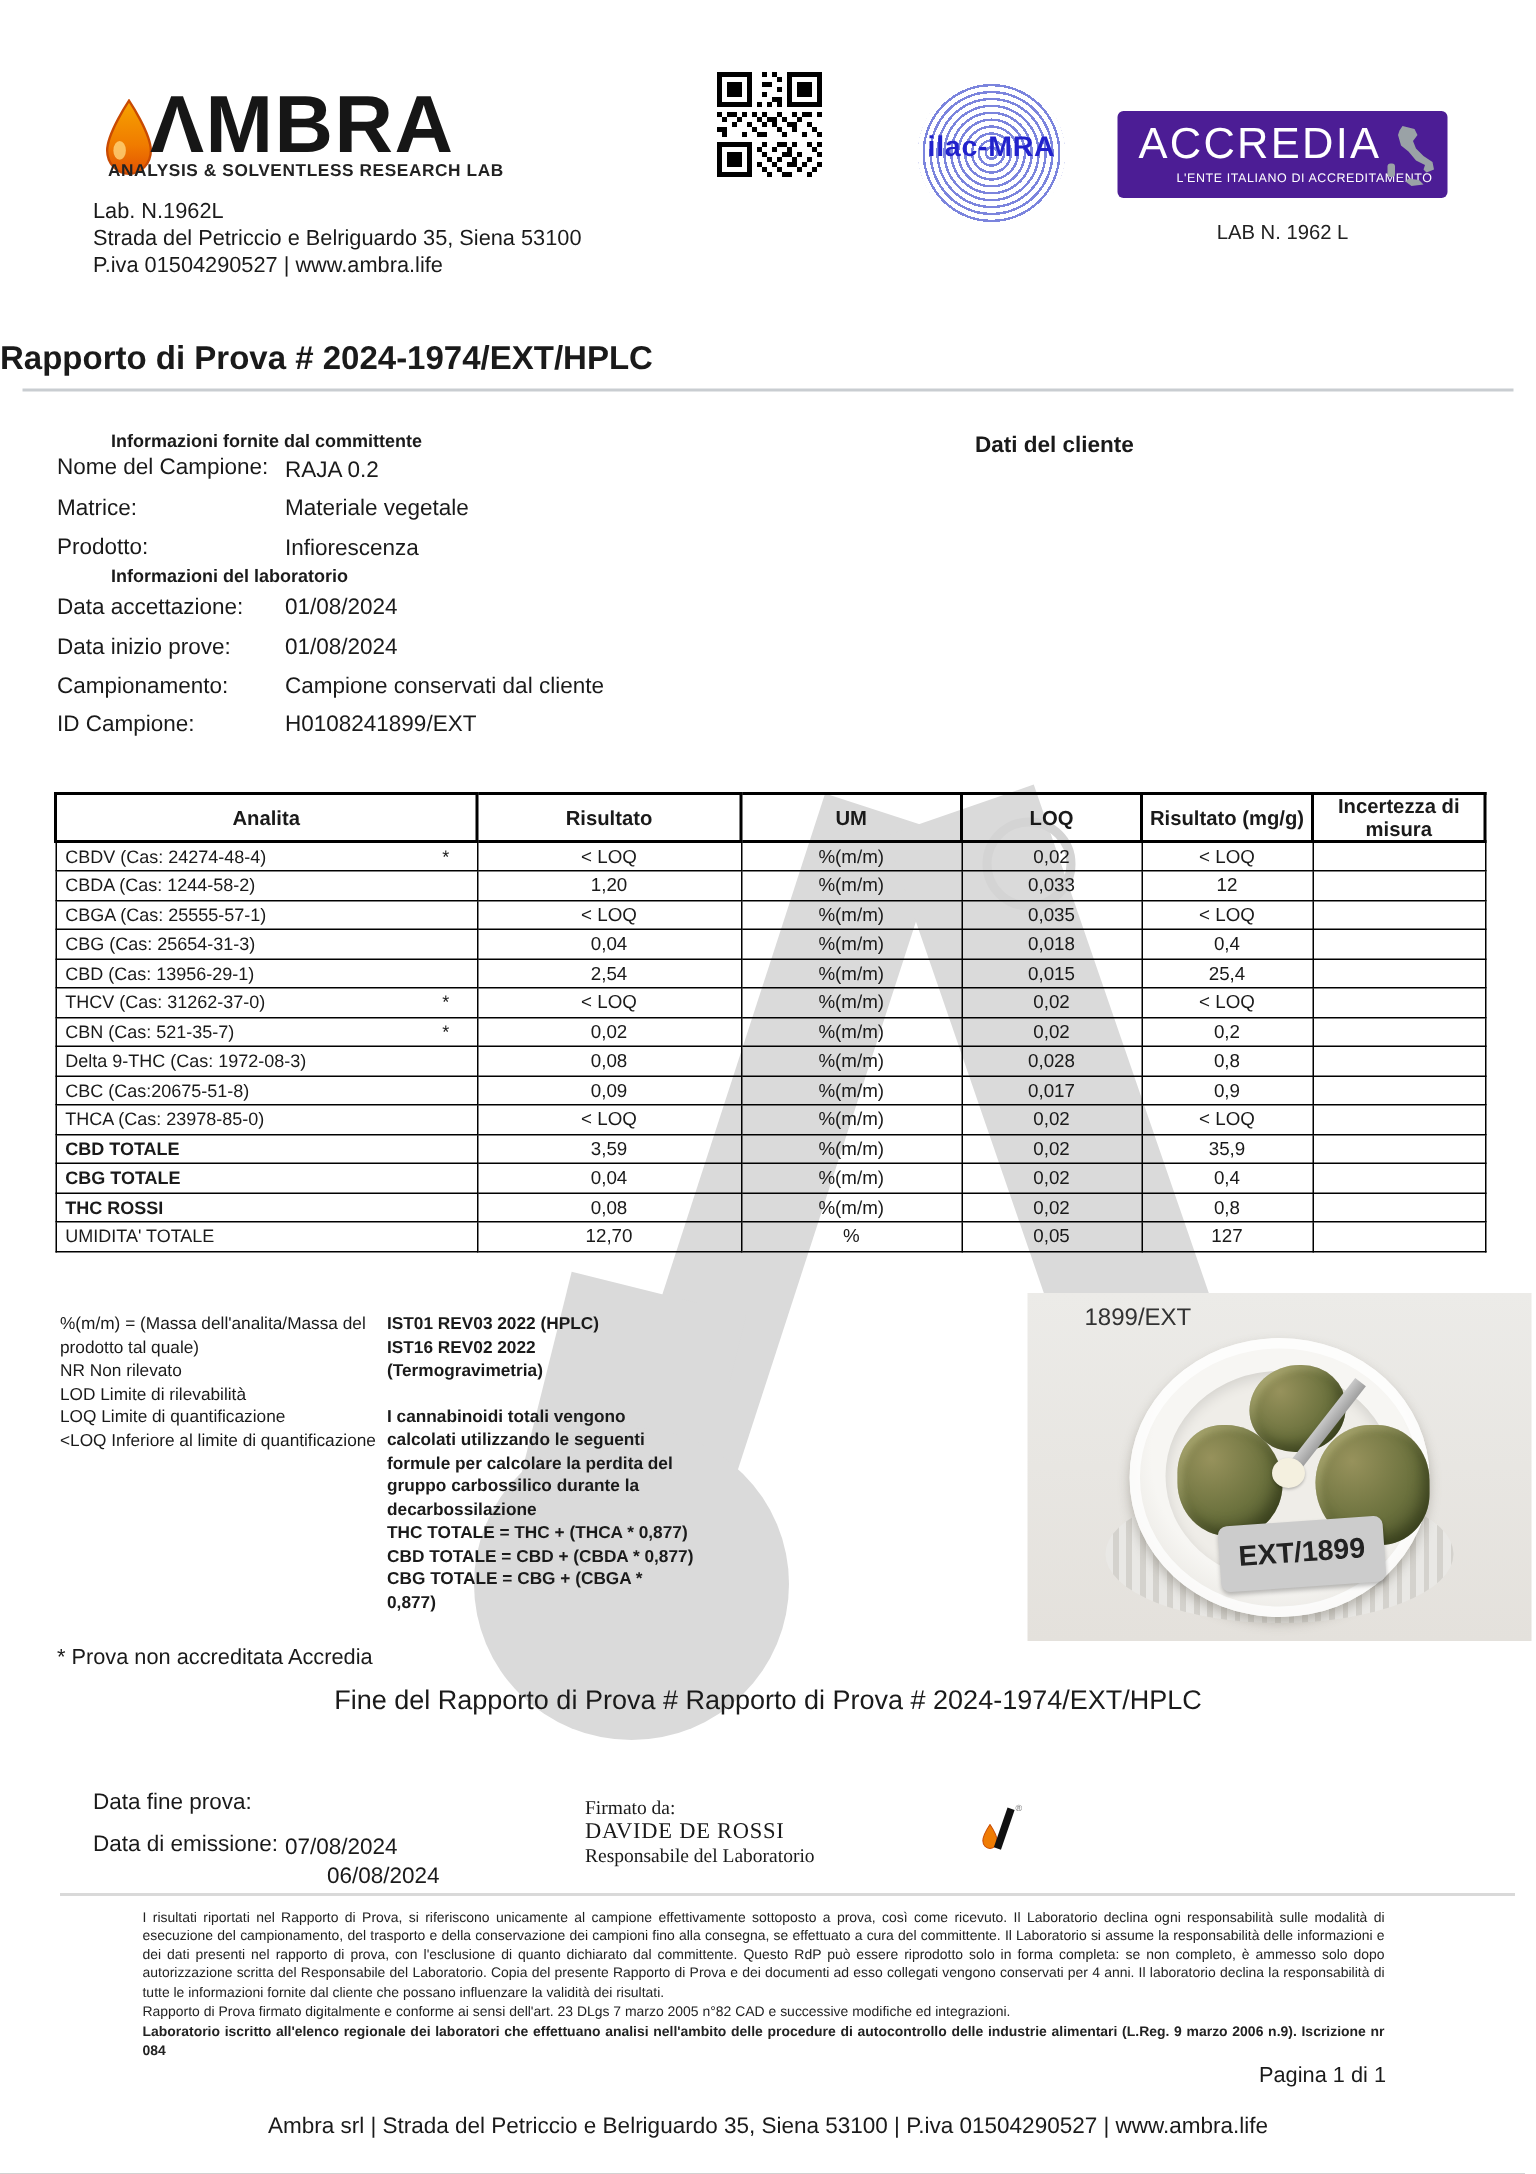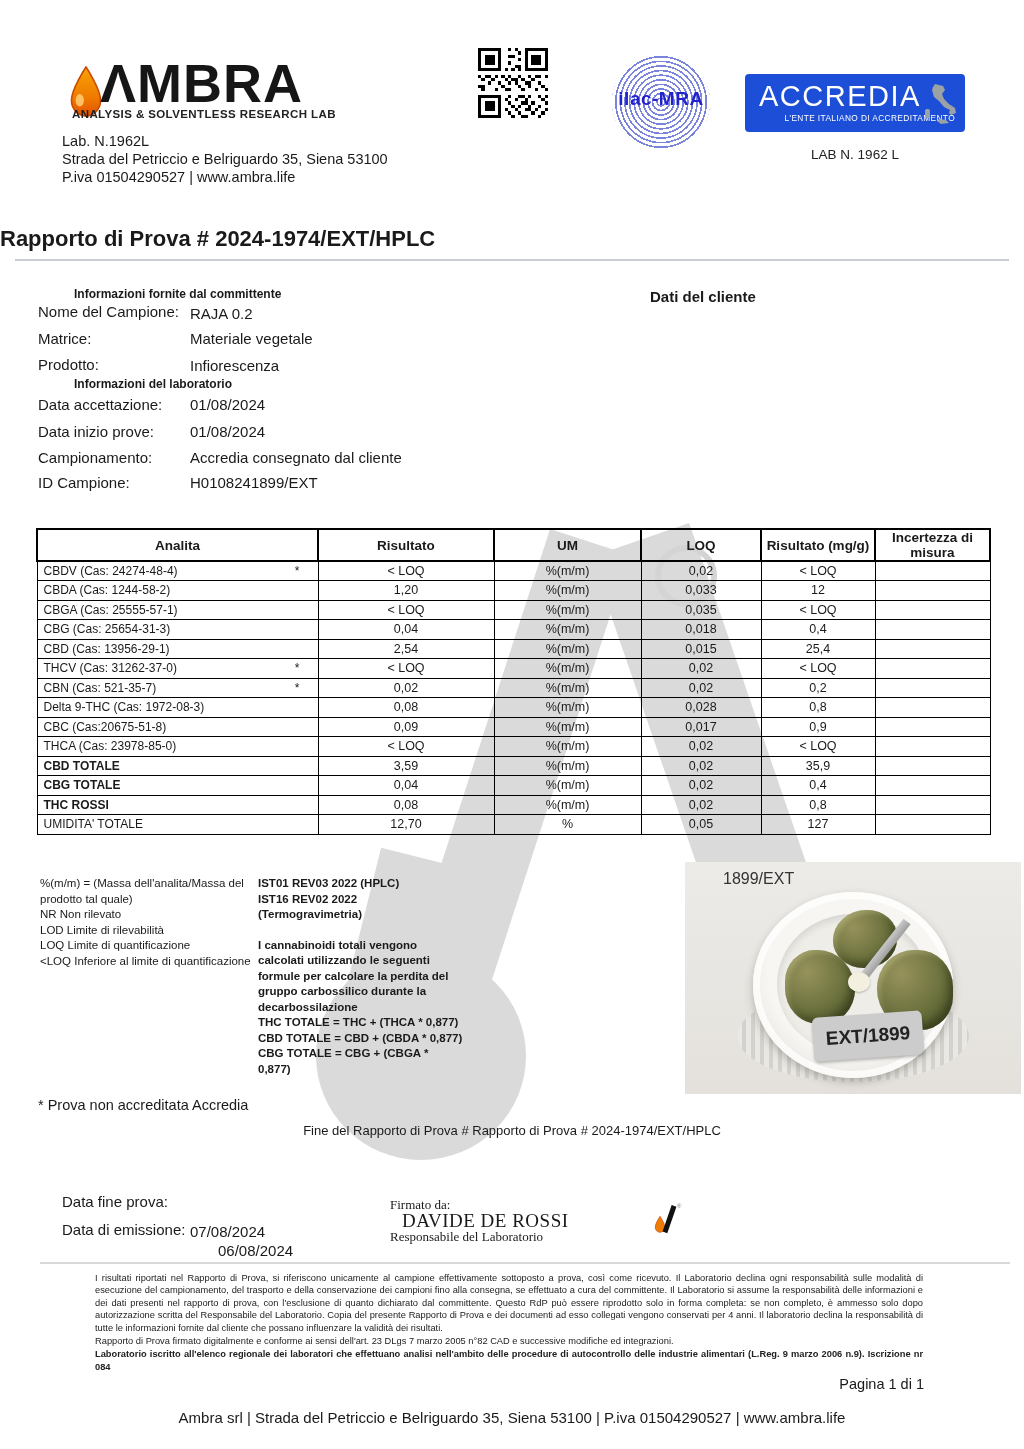--- a/index.html
+++ b/index.html
@@ -19,21 +19,21 @@
   .brand-drop { position:absolute; left:68px; top:66px; width:36px; height:52px; }
   .brand-text { position:absolute; left:100px; top:52px; font-size:54px; font-weight:800; letter-spacing:1px; color:#161616; }
   .brand-sub  { position:absolute; left:72px; top:108px; font-size:11.5px; font-weight:700; letter-spacing:.4px; color:#222; }
   .lab-no   { position:absolute; left:62px; top:133px; font-size:14.5px; }
   .addr     { position:absolute; left:62px; top:151px; font-size:14.5px; }
   .piva     { position:absolute; left:62px; top:169px; font-size:14.5px; }
   .qr { position:absolute; left:478px; top:48px; width:70px; height:70px; }
   .ilac { position:absolute; left:612px; top:54px; width:98px; height:96px; border-radius:50%;
           background:repeating-radial-gradient(circle at 50% 50%, #ffffff 0 3px, #7b84dd 3px 4.6px); }
   .ilac-label { position:absolute; left:606px; top:88px; width:110px; text-align:center; font-size:19px; font-weight:700; color:#2222cc; letter-spacing:.5px; }
-  .accredia { position:absolute; left:745px; top:74px; width:220px; height:58px; background:#1d4ed8; border-radius:4px; padding:7px 10px 0 14px; }
+  .accredia { position:absolute; left:745px; top:74px; width:220px; height:58px; background:#4c1d95; border-radius:4px; padding:7px 10px 0 14px; }
   .accredia-name { font-size:29px; font-weight:400; color:#fff; letter-spacing:1.5px; line-height:30px; }
   .accredia-sub  { font-size:8.3px; color:#fff; letter-spacing:.4px; margin-top:2px;text-align:right; }
   .italy { position:absolute; right:8px; top:9px; }
   .accredia-lab { position:absolute; left:745px; top:147px; width:220px; text-align:center; font-size:13.5px; color:#222; }
 
   
   .doc-title { position:absolute; left:0; top:226px; width:1024px; text-align:left; font-size:22px; font-weight:700; }
   .title-rule { position:absolute; left:15px; top:259px; width:994px; height:2px; background:#c9cdd1; }
 
   
@@ -68,25 +68,25 @@
   .bud1 { left:100px; top:88px; width:70px; height:74px; border-radius:46% 58% 50% 52%; }
   .bud2 { left:148px; top:48px; width:64px; height:58px; border-radius:55% 48% 52% 50%; }
   .bud3 { left:192px; top:88px; width:76px; height:80px; border-radius:52% 50% 46% 56%; }
   .pill { position:absolute; left:163px; top:110px; width:22px; height:20px; border-radius:50%; background:#f4f0df; box-shadow:0 1px 2px rgba(0,0,0,.25); }
   .strip { position:absolute; left:196px; top:52px; width:9px; height:70px; background:linear-gradient(90deg,#c9c9c9,#9f9f9f); transform:rotate(38deg); }
   .jar-label { position:absolute; left:128px; top:152px; width:110px; height:44px; background:#cccccc; border-radius:6px; transform:rotate(-4deg);
                display:flex; align-items:center; justify-content:center; font-size:19px; font-weight:700; color:#222; box-shadow:0 2px 3px rgba(0,0,0,.25); }
 
   
   .non-accr { position:absolute; left:38px; top:1097px; font-size:14.5px; }
-  .end-line { position:absolute; left:0; top:1123px; width:1024px; text-align:center; font-size:13px; }
+  .end-line { position:absolute; left:0; top:1123px; width:1024px; text-align:center; font-size:18px; }
   .sig-label { position:absolute; left:62px; font-size:15px; }
   .sig-value { position:absolute; left:190px; font-size:15px; }
   .signed { position:absolute; left:390px; top:1197px; font-family:"Liberation Serif", serif; font-size:13px; line-height:16px; }
-  .signed .name { font-size:19px; letter-spacing:.5px;margin-left:12px; }
+  .signed .name { font-size:15px; letter-spacing:.5px; }
   .sig-mark { position:absolute; left:650px; top:1203px; width:34px; height:34px; }
   .sig-mark .slash { position:absolute; left:17px; top:2px; width:4.5px; height:28px; background:#111; transform:rotate(19deg); }
   .sig-mark .reg { position:absolute; left:27px; top:0; font-size:6px; color:#777; }
   .legal-rule { position:absolute; left:40px; top:1262px; width:970px; height:2px; background:#d9d9d9; }
   .legal { position:absolute; left:95px; top:1272px; width:828px; font-size:9.3px; line-height:12.4px; color:#222; text-align:justify; }
   .legal p { margin-bottom:1px; }
   .legal .bold { font-weight:700; }
   .page-num { position:absolute; right:100px; top:1376px; font-size:14.5px; }
   .footer { position:absolute; left:0; top:1409px; width:1024px; text-align:center; font-size:15px; }
 </style>
@@ -159,21 +159,21 @@
     <div class="f-label" style="top:330px;">Matrice:</div>
     <div class="f-value" style="top:330px;">Materiale vegetale</div>
     <div class="f-label" style="top:356px;">Prodotto:</div>
     <div class="f-value" style="top:357px;">Infiorescenza</div>
     <div class="sec-h" style="left:38px; top:377px;">Informazioni del laboratorio</div>
     <div class="f-label" style="top:396px;">Data accettazione:</div>
     <div class="f-value" style="top:396px;">01/08/2024</div>
     <div class="f-label" style="top:423px;">Data inizio prove:</div>
     <div class="f-value" style="top:423px;">01/08/2024</div>
     <div class="f-label" style="top:449px;">Campionamento:</div>
-    <div class="f-value" style="top:449px;">Accredia consegnato dal cliente</div>
+    <div class="f-value" style="top:449px;">Campione conservati dal cliente</div>
     <div class="f-label" style="top:474px;">ID Campione:</div>
     <div class="f-value" style="top:474px;">H0108241899/EXT</div>
     <div class="client-h">Dati del cliente</div>
 
     <table class="results">
       <colgroup>
         <col style="width:281px">
           <col style="width:176px">
           <col style="width:147px">
         <col style="width:120px">

